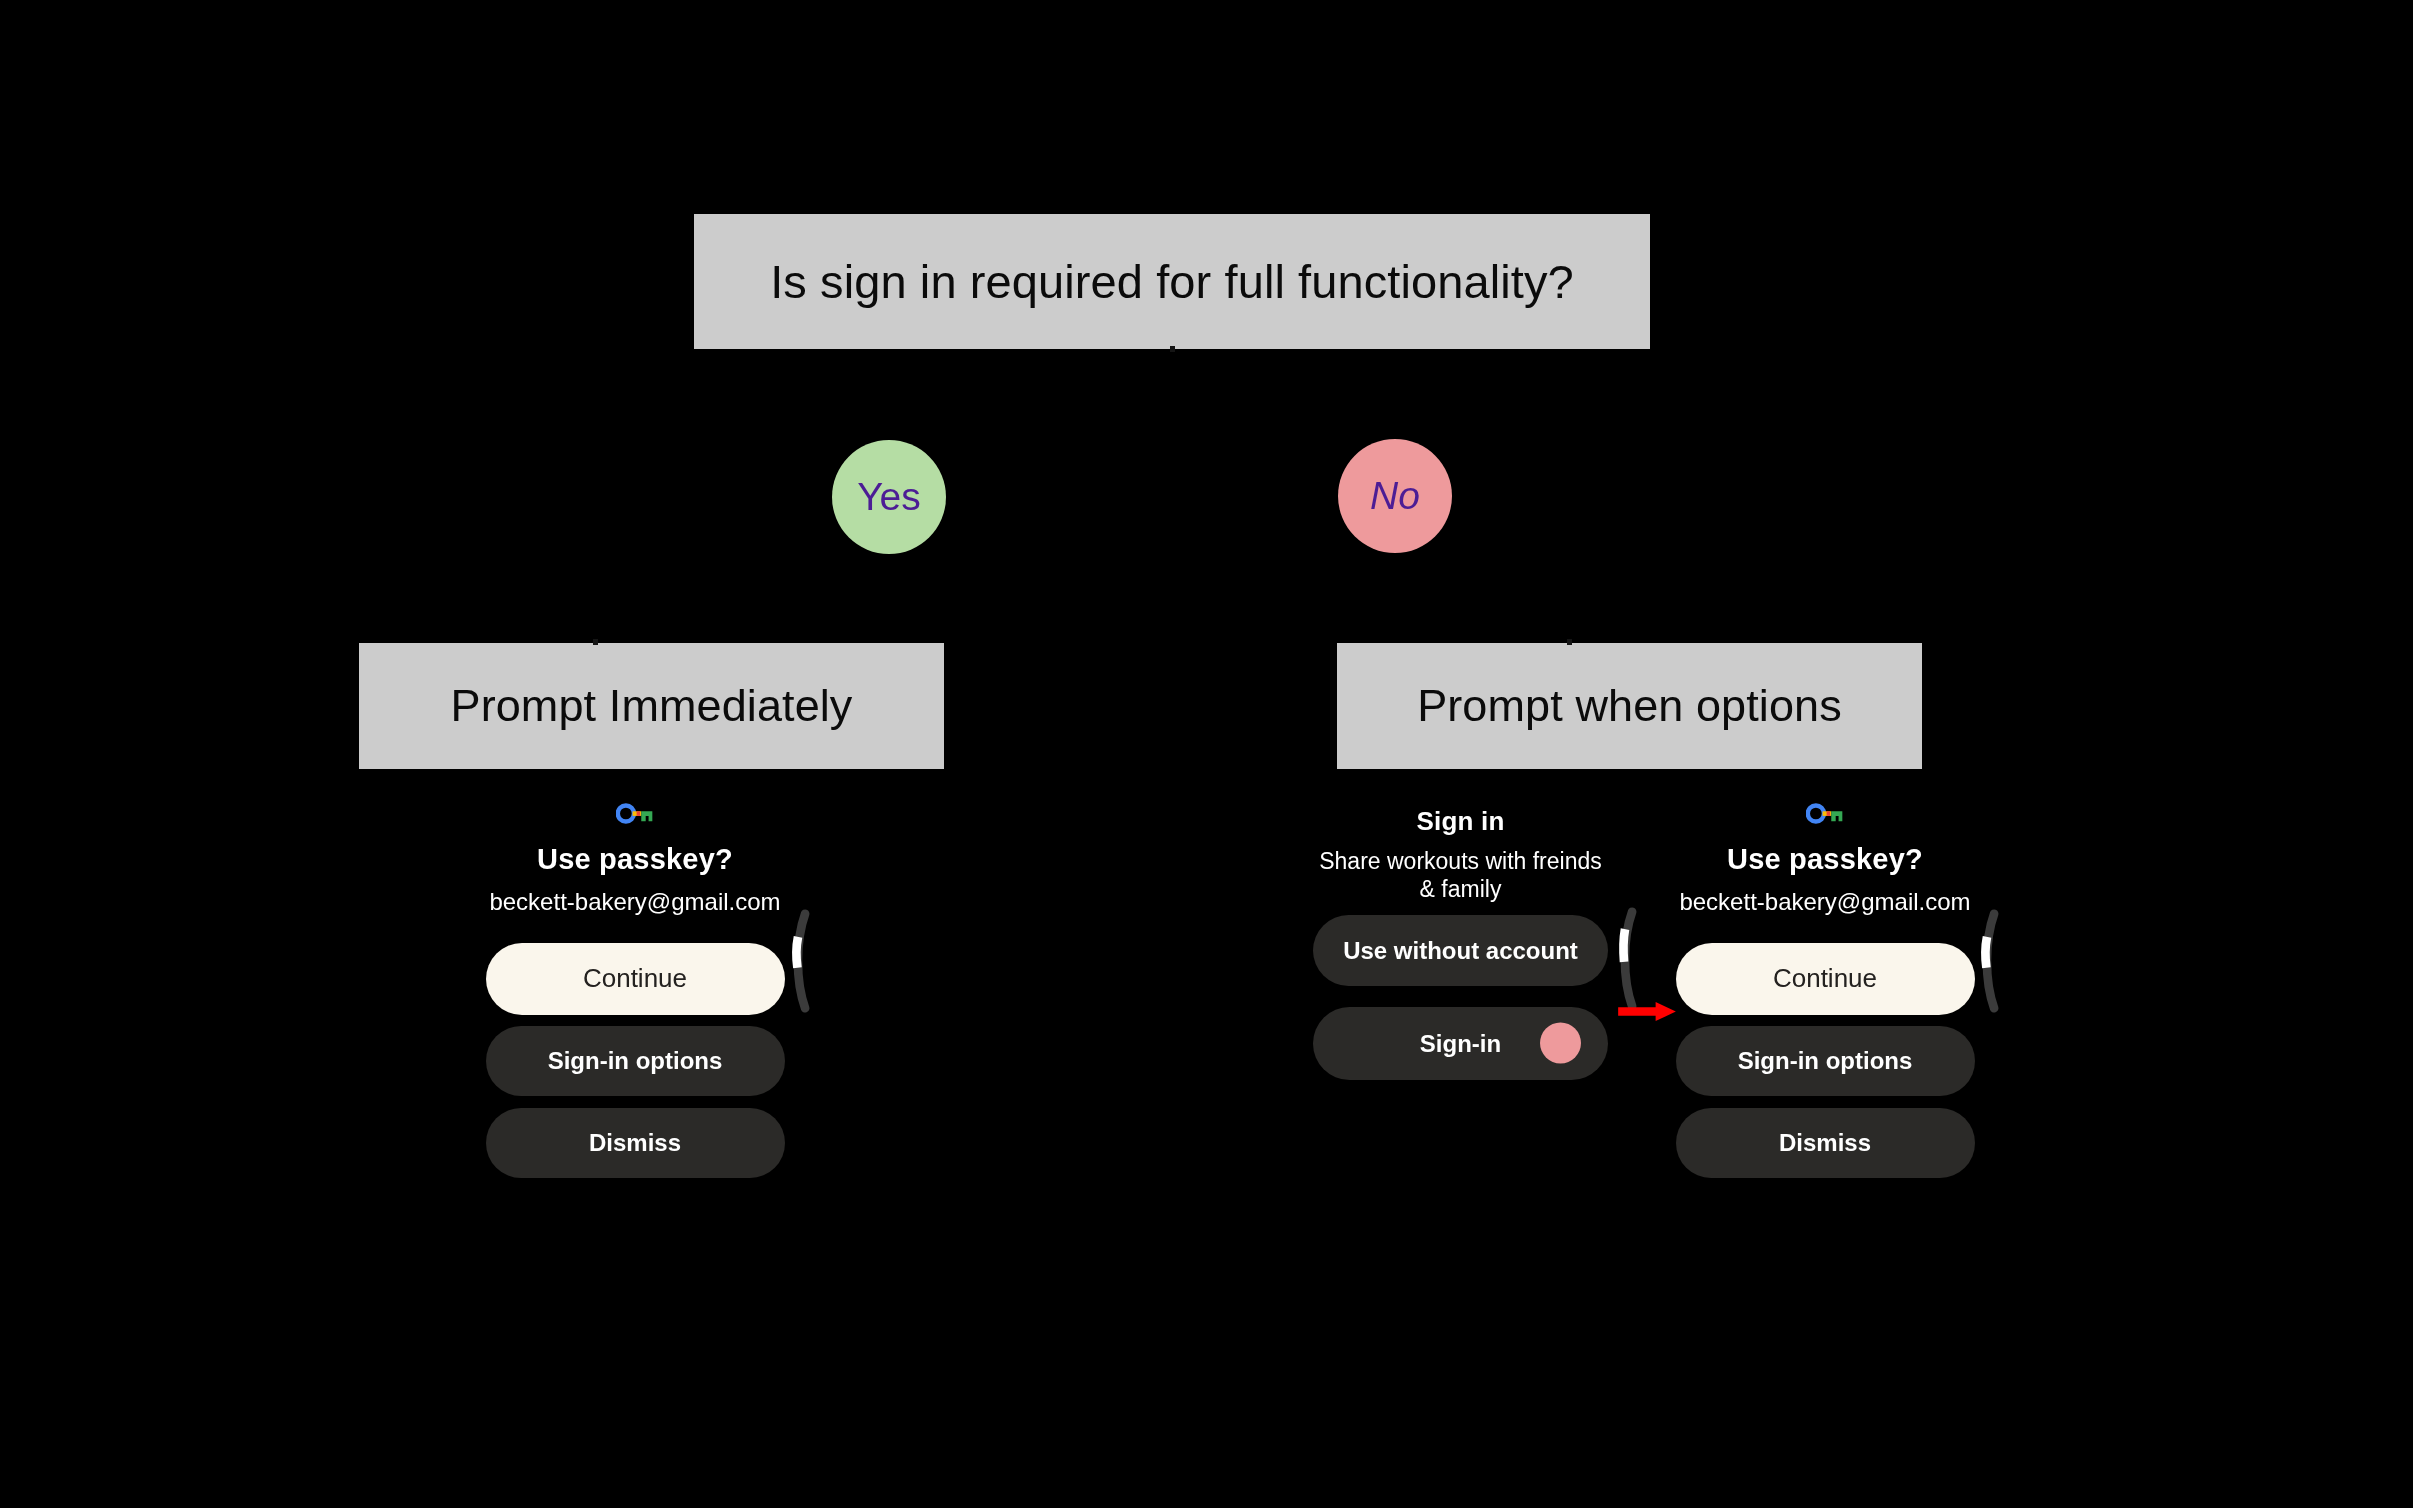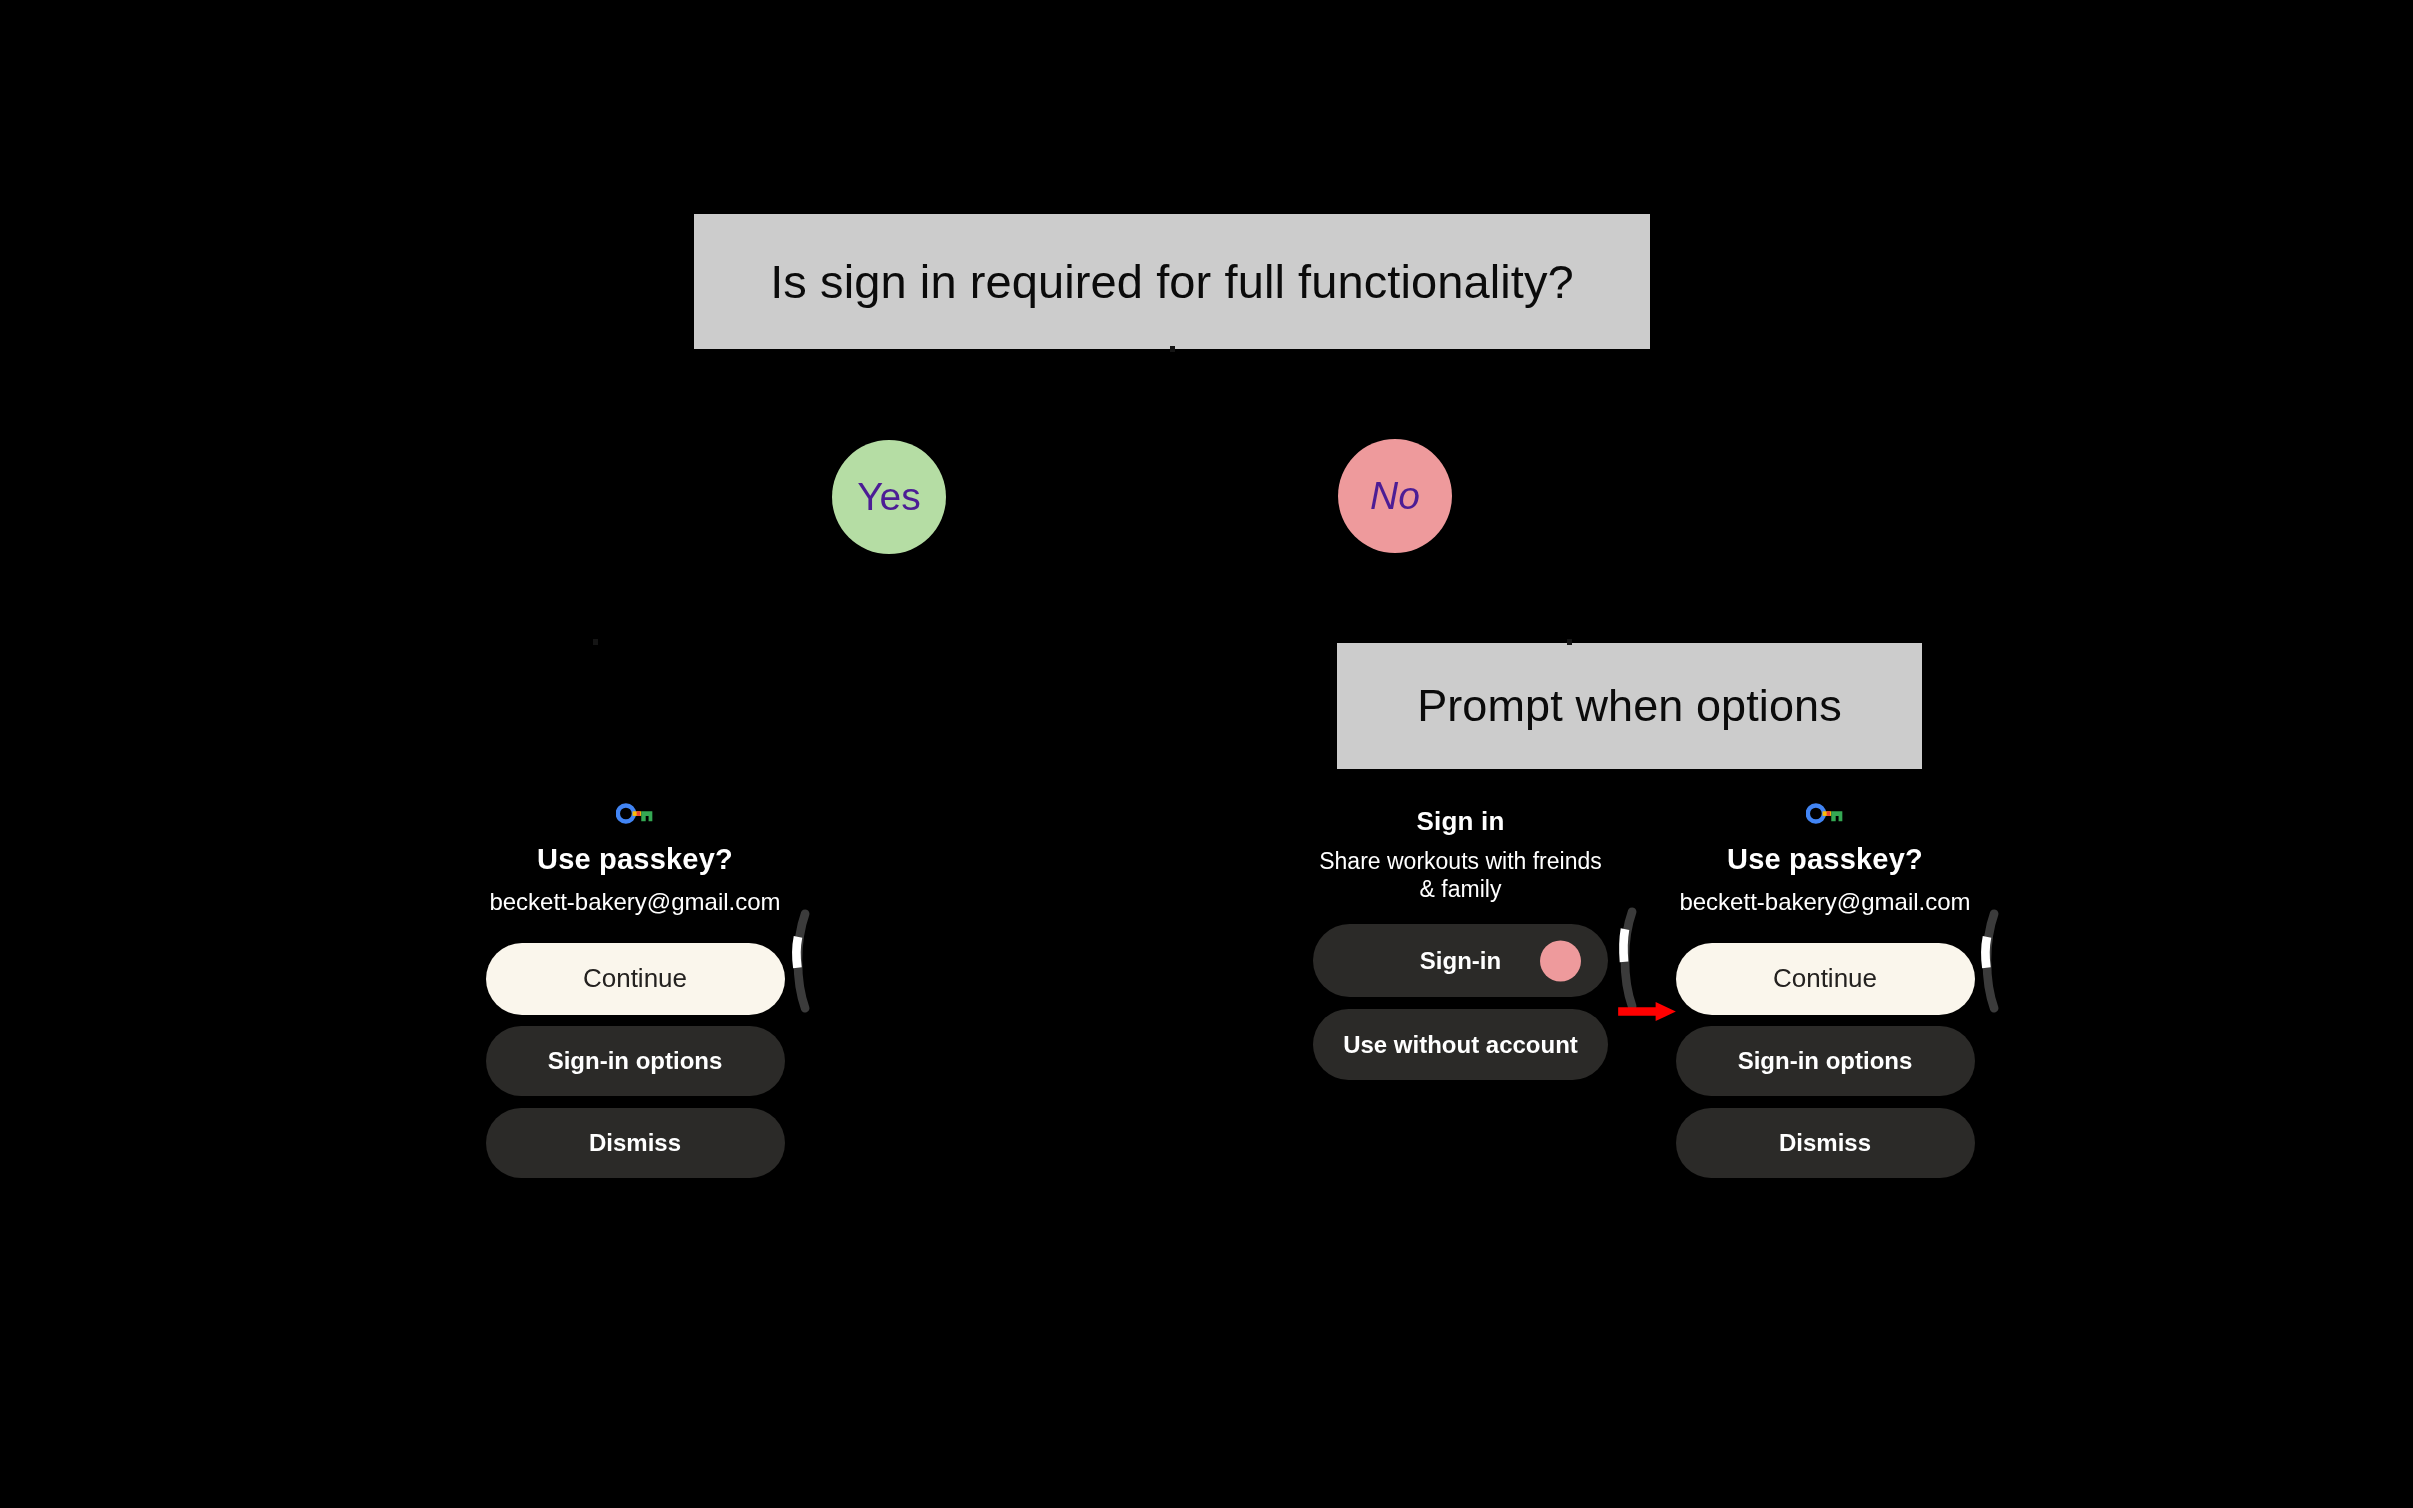--- a/index.html
+++ b/index.html
@@ -142,20 +142,21 @@
 <body>
 
 <div class="stage">
 
   <div class="flow-box" id="box-root">Is sign in required for full functionality?</div>
   <div class="tick" style="left:1162px;top:346px;width:4.8px;height:5.8px;"></div>
 
   <div class="decision" id="circle-yes">Yes</div>
   <div class="decision" id="circle-no">No</div>
 
+  <div class="flow-box" id="box-left">Prompt Immediately</div>
   <div class="tick" style="left:585px;top:639px;width:4.8px;height:5.8px;"></div>
 
   <div class="flow-box" id="box-right">Prompt when options</div>
   <div class="tick" style="left:1559px;top:639px;width:4.8px;height:5.8px;"></div>
 
   <div class="watch" id="watch-left">
     <svg class="passkey-icon" viewBox="0 0 40 26">
       <circle cx="10" cy="13" r="8.4" fill="none" stroke="#4285F4" stroke-width="4.6"></circle>
       <rect x="17" y="10.7" width="9" height="4.8" fill="#FBBC05"></rect>
       <rect x="21.2" y="10.7" width="3.6" height="4.8" fill="#EA4335"></rect>
@@ -169,25 +170,25 @@
   </div>
 
   <svg class="scroll-indicator" id="scroll-left" viewBox="0 0 40 110">
     <path d="M30 6 C 20 34, 20 76, 30 104" stroke="#3B3B3B" stroke-width="9" fill="none" stroke-linecap="round"></path>
     <path d="M22.6 30 C 20.6 40, 20.6 52, 22.0 62" stroke="#FFFFFF" stroke-width="9" fill="none" stroke-linecap="butt"></path>
   </svg>
 
   <div class="watch" id="watch-mid">
     <div class="card-title">Sign in</div>
     <div class="card-sub small">Share workouts with freinds &amp; family</div>
+    <div class="btn dark b2">Use without account</div>
     <div class="btn dark b1">
       <span>Sign-in</span>
       <span class="pink-dot"></span>
     </div>
-    <div class="btn dark b2">Use without account</div>
   </div>
 
   <svg class="scroll-indicator" id="scroll-mid" viewBox="0 0 40 110">
     <path d="M30 6 C 20 34, 20 76, 30 104" stroke="#3B3B3B" stroke-width="9" fill="none" stroke-linecap="round"></path>
     <path d="M22.6 24 C 20.8 34, 20.8 48, 21.6 58" stroke="#FFFFFF" stroke-width="9" fill="none" stroke-linecap="butt"></path>
   </svg>
 
   <svg class="red-arrow" id="arrow-mid" viewBox="0 0 62 26">
     <line x1="1" y1="13" x2="44" y2="13" stroke="#FF0000" stroke-width="9"></line>
     <polygon points="40,3 61,13 40,23" fill="#FF0000"></polygon>

